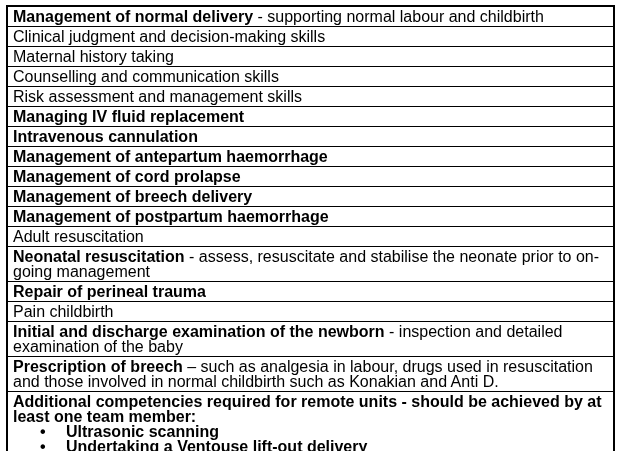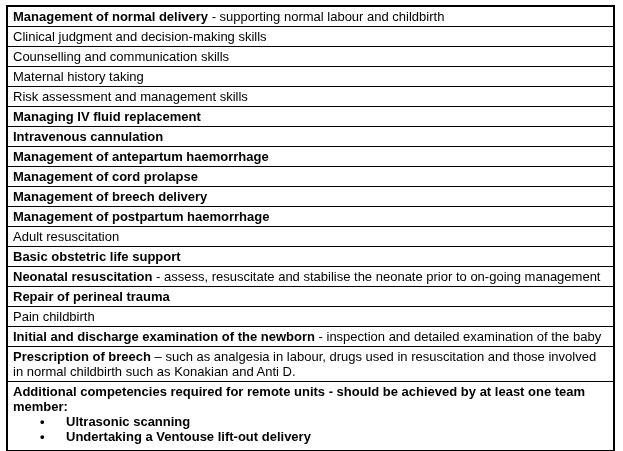--- a/index.html
+++ b/index.html
@@ -16,21 +16,21 @@
     position: absolute;
     left: 6px;
     top: 5px;
     width: 605px;
     border: 2px solid #000000;
     background: #ffffff;
   }
   .row {
     border-bottom: 1px solid #000000;
     padding: 2px 5px 2px 5px;
-    font-size: 13px;
+    font-size: 16px;
     line-height: 15px;
     min-height: 15px;
   }
   .row:last-child {
     border-bottom: none;
   }
   .b {
     font-weight: bold;
   }
   .bullet-list {
@@ -47,31 +47,30 @@
     flex: 0 0 26px;
     text-align: left;
   }
 </style>
 </head>
 <body>
 
 <div class="competency-table">
   <div class="row"><span class="b">Management of normal delivery</span><span> - supporting normal labour and childbirth</span></div>
   <div class="row"><span class="b"></span><span>Clinical judgment and decision-making skills</span></div>
+  <div class="row"><span class="b"></span><span>Maternal history taking</span></div>
   <div class="row"><span class="b"></span><span>Counselling and communication skills</span></div>
-  <div class="row"><span class="b"></span><span>Maternal history taking</span></div>
   <div class="row"><span class="b"></span><span>Risk assessment and management skills</span></div>
   <div class="row"><span class="b">Managing IV fluid replacement</span><span></span></div>
   <div class="row"><span class="b">Intravenous cannulation</span><span></span></div>
   <div class="row"><span class="b">Management of antepartum haemorrhage</span><span></span></div>
   <div class="row"><span class="b">Management of cord prolapse</span><span></span></div>
   <div class="row"><span class="b">Management of breech delivery</span><span></span></div>
   <div class="row"><span class="b">Management of postpartum haemorrhage</span><span></span></div>
   <div class="row"><span class="b"></span><span>Adult resuscitation</span></div>
-  <div class="row"><span class="b">Basic obstetric life support</span><span></span></div>
   <div class="row"><span class="b">Neonatal resuscitation</span><span> - assess, resuscitate and stabilise the neonate prior to on-going management</span></div>
   <div class="row"><span class="b">Repair of perineal trauma</span><span></span></div>
   <div class="row"><span class="b"></span><span>Pain childbirth</span></div>
   <div class="row"><span class="b">Initial and discharge examination of the newborn</span><span> - inspection and detailed examination of the baby</span></div>
   <div class="row"><span class="b">Prescription of breech</span><span> – such as analgesia in labour, drugs used in resuscitation and those involved in normal childbirth such as Konakian and Anti D.</span></div>
   <div class="row">
     <div class="b">Additional competencies required for remote units - should be achieved by at least one team member:</div>
     <div class="bullet-list">
       <div class="bullet-line">
           <span class="bullet-glyph">•</span>

